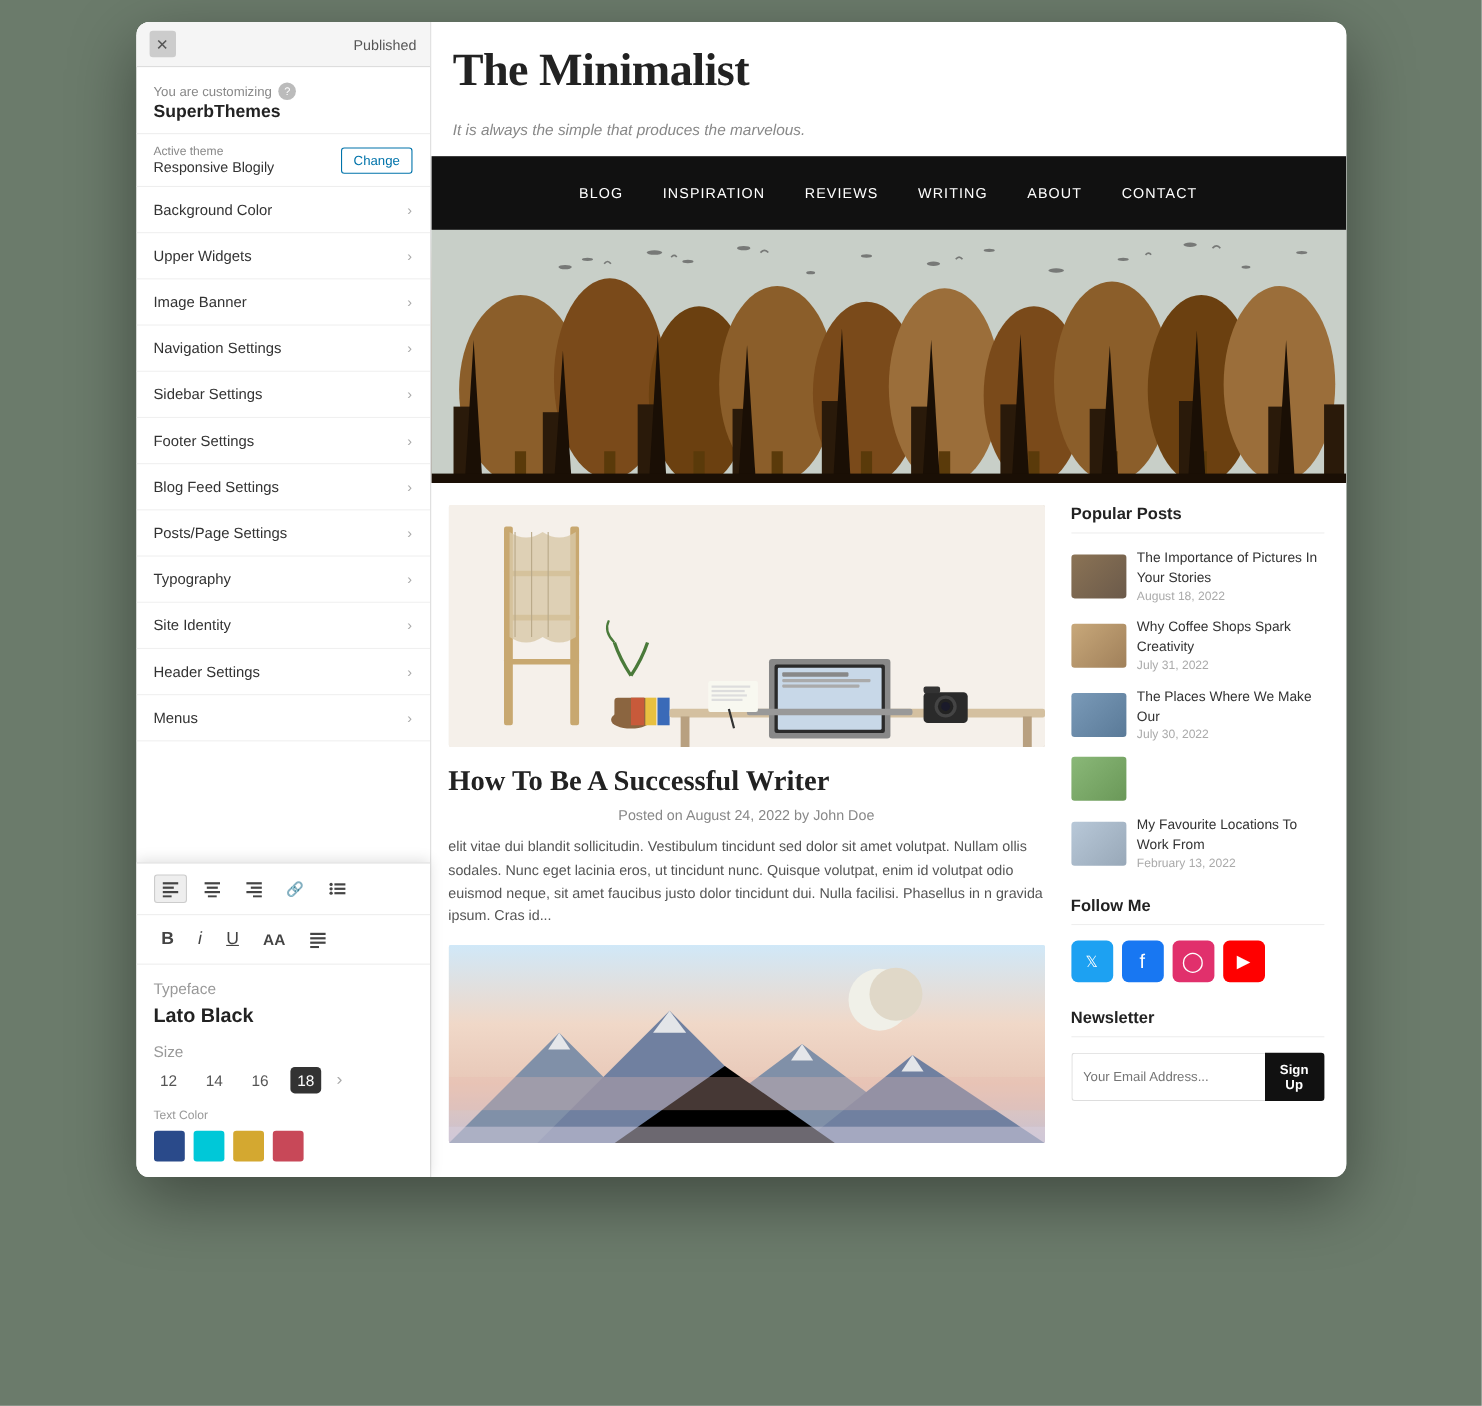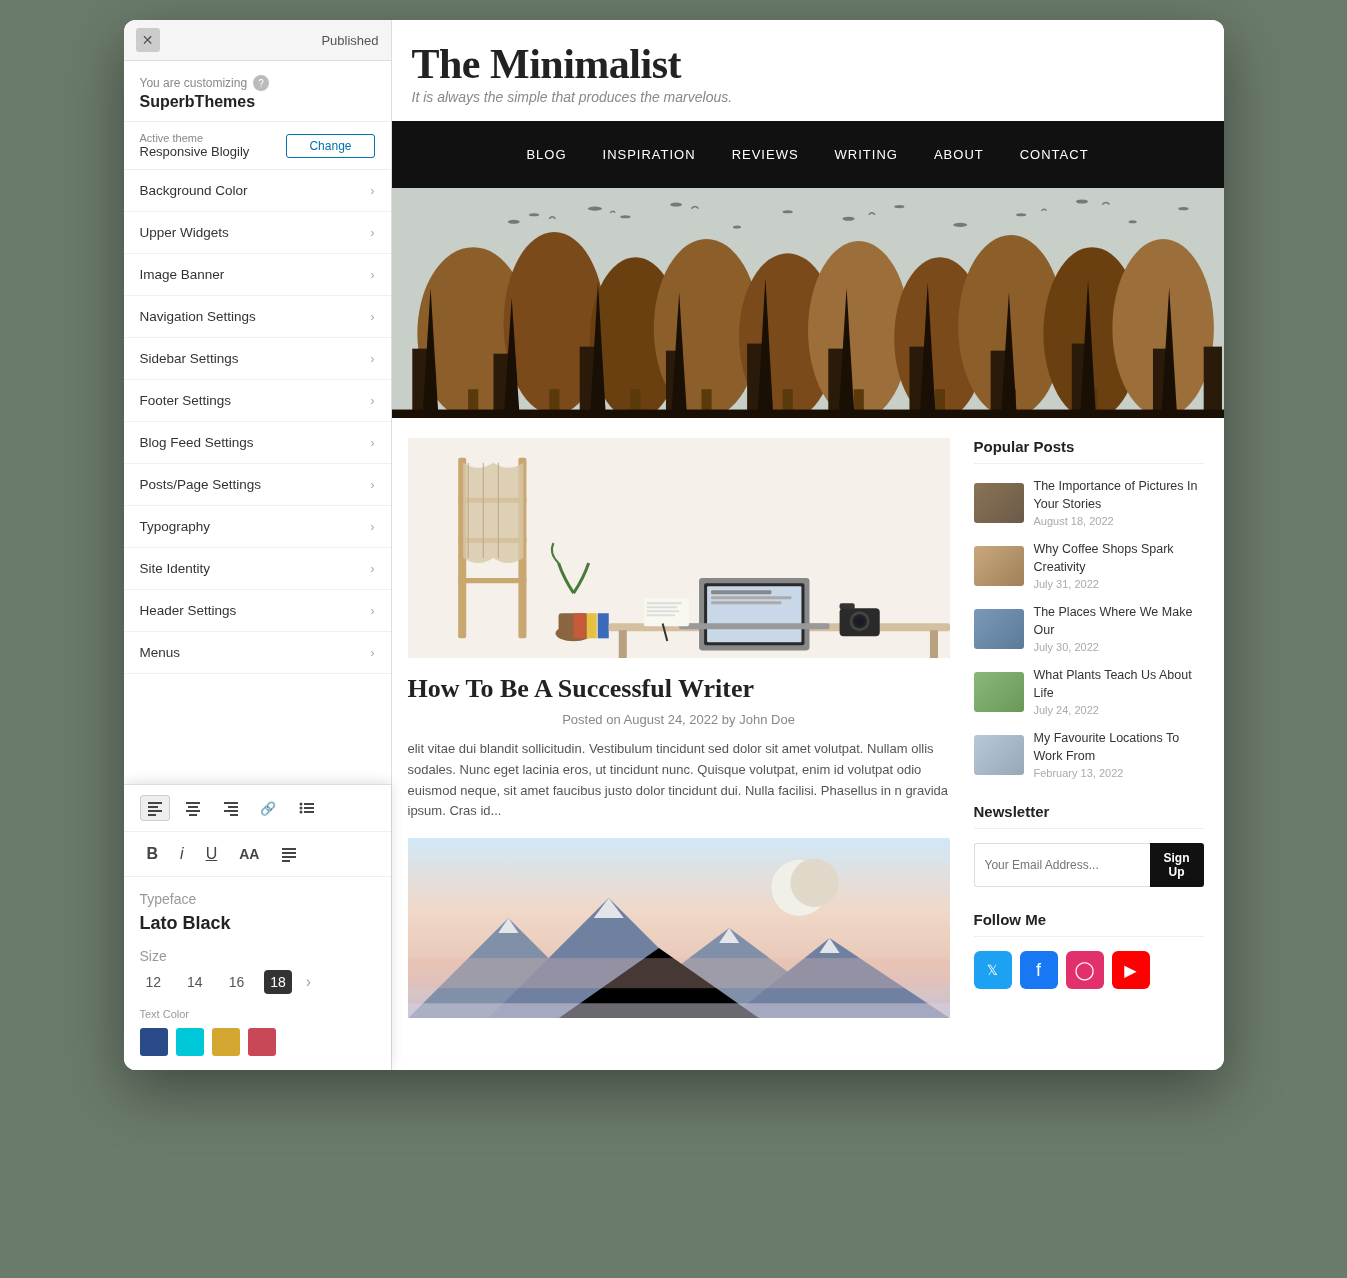--- a/index.html
+++ b/index.html
@@ -115,21 +115,21 @@
 
     .active-theme-row .at-name {
       font-size: 13px;
       color: #333;
     }
 
     .change-btn {
       border: 1px solid #0073aa;
       color: #0073aa;
       background: #fff;
-      padding: 4px 22px;
+      padding: 4px 10px;
       font-size: 12px;
       border-radius: 3px;
       cursor: pointer;
       text-align: center;
     }
 
     .menu-items {
       flex: 1;
       overflow-y: auto;
     }
@@ -279,21 +279,21 @@
       font-size: 42px;
       font-weight: 700;
       color: #222;
       font-family: Georgia, serif;
       letter-spacing: -0.5px;
     }
 
     .blog-subtitle {
       font-size: 14px;
       color: #888;
-      margin-top: 1px;
+      margin-top: 22px;
       font-style: italic;
     }
 
     .blog-nav {
       background: #111;
       padding: 26px 0;
       display: flex;
       align-items: center;
       justify-content: center;
       gap: 36px;
@@ -843,48 +843,44 @@
     </div>
               <div class="popular-post-item">
       <div class="popular-post-thumb thumb3"></div>
       <div class="popular-post-info">
         <div class="title">The Places Where We Make Our</div>
         <div class="date">July 30, 2022</div>
       </div>
     </div>
               <div class="popular-post-item">
       <div class="popular-post-thumb thumb4"></div>
-      <div class="popular-post-info">
-        <div class="title">What Plants Teach Us About Life</div>
-        <div class="date">July 24, 2022</div>
-      </div>
     </div>
               <div class="popular-post-item">
       <div class="popular-post-thumb thumb5"></div>
       <div class="popular-post-info">
         <div class="title">My Favourite Locations To Work From</div>
         <div class="date">February 13, 2022</div>
       </div>
     </div>
             </div>
-        </div>
-
-        <div class="sidebar-section newsletter-section">
-          <div class="sidebar-title">Newsletter</div>
-          <div class="newsletter-form">
-            <input class="newsletter-input" type="text" placeholder="Your Email Address..." style="">
-            <button class="newsletter-btn">Sign Up</button>
-          </div>
         </div>
 
         <div class="sidebar-section">
           <div class="sidebar-title">Follow Me</div>
           <div class="follow-icons" id="social-icons-container">
           <div class="follow-icon" style="background: rgb(29, 161, 242); font-size: 14px;">𝕏</div>
               <div class="follow-icon" style="background: rgb(24, 119, 242); font-size: 18px;">f</div>
               <div class="follow-icon" style="background: rgb(225, 48, 108); font-size: 18px;">◯</div>
               <div class="follow-icon" style="background: rgb(255, 0, 0);">▶</div>
             </div>
         </div>
+
+        <div class="sidebar-section newsletter-section">
+          <div class="sidebar-title">Newsletter</div>
+          <div class="newsletter-form">
+            <input class="newsletter-input" type="text" placeholder="Your Email Address..." style="">
+            <button class="newsletter-btn">Sign Up</button>
+          </div>
+        </div>
       </div>
     </div>
   </div>
 </div>
 
 </body></html>

